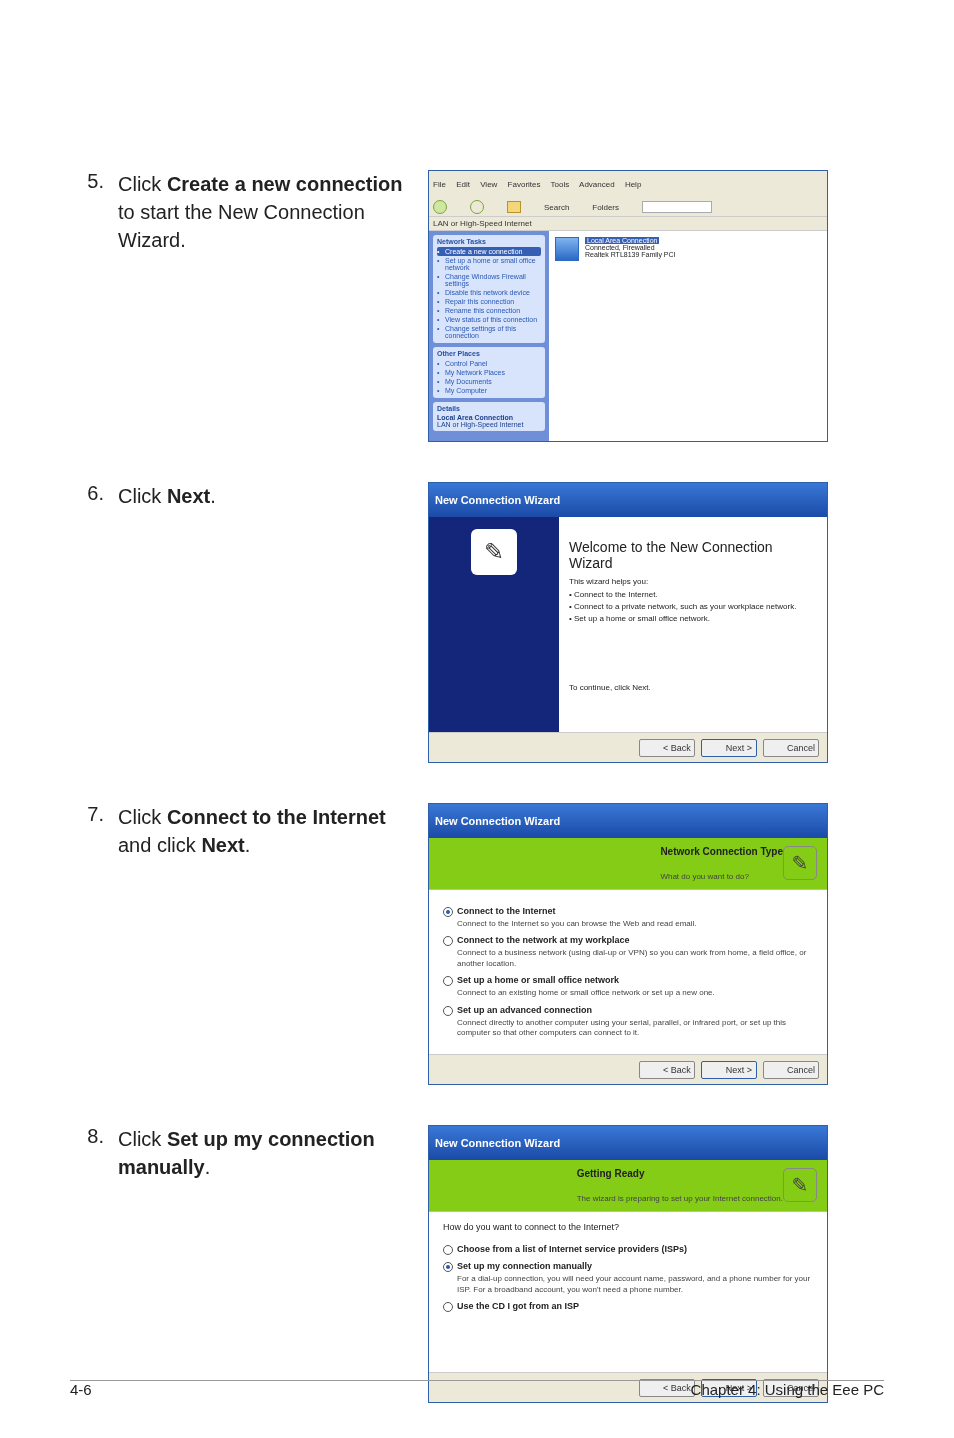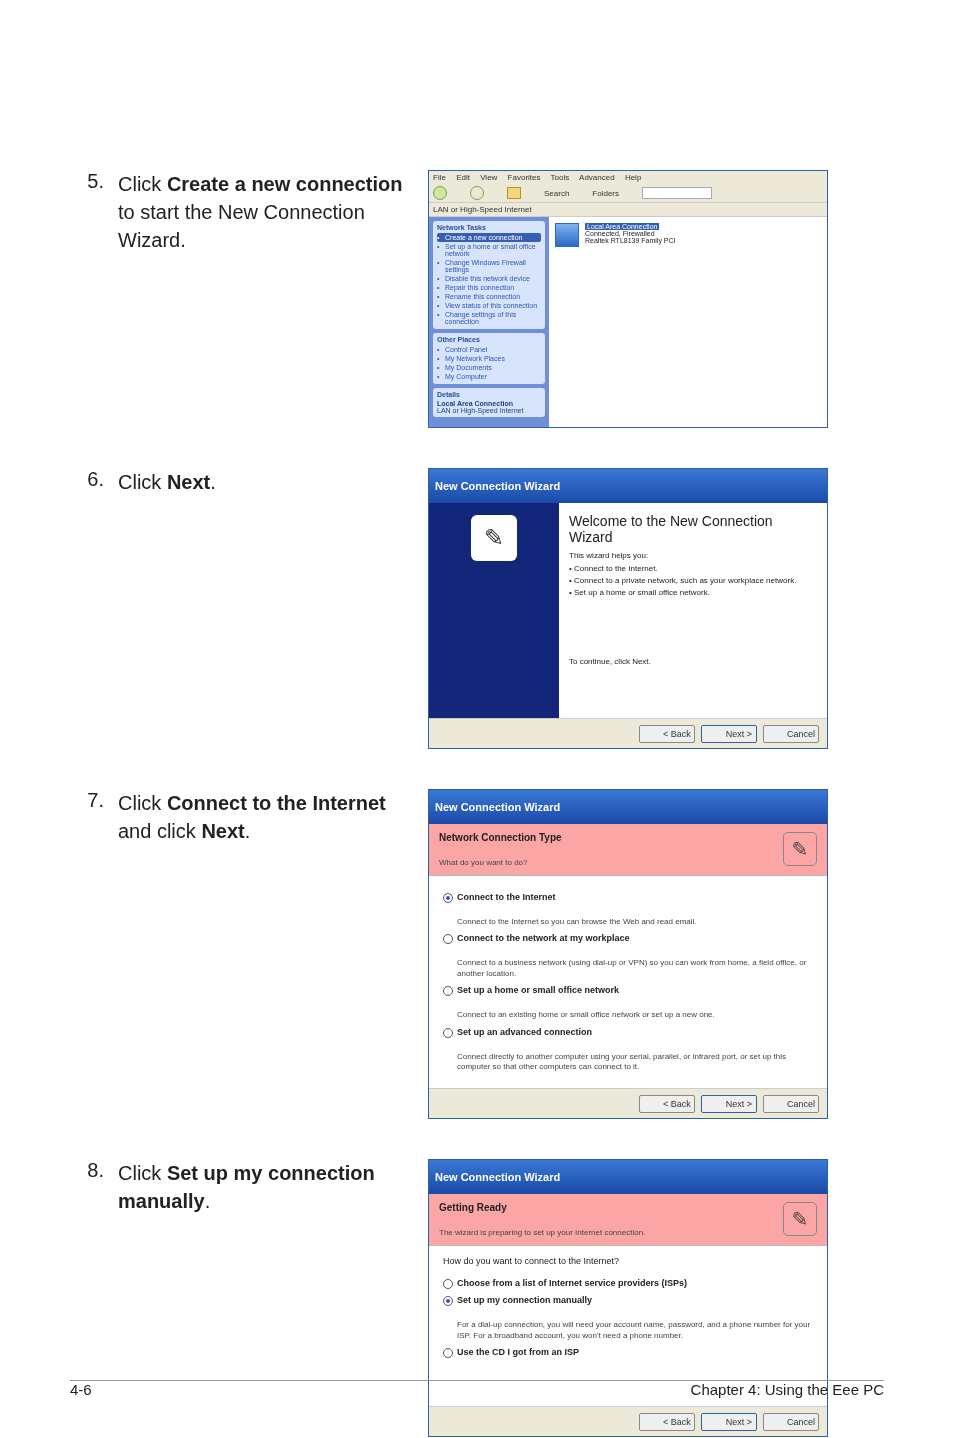--- a/index.html
+++ b/index.html
@@ -7,21 +7,21 @@
   .page { position: relative; width: 954px; height: 1438px; padding: 170px 70px 50px 70px; }
   .step { display: flex; flex-direction: row; margin-bottom: 40px; }
   .step-num { width: 48px; font-size: 20px; text-align: right; padding-right: 14px; }
   .step-text { width: 290px; font-size: 20px; line-height: 1.4; }
   .step-text b { font-weight: 700; }
   .shot { margin-left: 20px; }
   
   .nc-window { width: 400px; border: 1px solid #2e5faa; background: #fff; font-size: 8px; }
   .nc-titlebar { height: 18px; background: linear-gradient(#3a78d6,#1b4aa7); color: #fff; display: flex; align-items: center; padding: 0 4px; justify-content: space-between; }
   .nc-titlebar .wbtns span { display: inline-block; width: 14px; height: 12px; margin-left: 2px; border: 1px solid #fff; background: #e38; font-size: 8px; text-align: center; line-height: 10px; }
-  .nc-menubar { background: #ece9d8; padding: 2px 4px; color: #333; }
+  .nc-menubar { background: #ece9d8; padding: 9px 4px; color: #333; }
   .nc-menubar span { margin-right: 8px; }
   .nc-toolbar { background: #ece9d8; padding: 2px 4px; display: flex; align-items: center; gap: 23px; }
   .nc-toolbar .circ { width: 14px; height: 14px; border-radius: 50%; border: 1px solid #7aa53a; display: inline-block; }
   .nc-toolbar .circ.g { background: #cfe7a3; }
   .nc-toolbar .fld { width: 14px; height: 12px; background: #f5d77b; border:1px solid #b8932b; }
   .nc-toolbar .srch { font-size: 8px; color: #333; }
   .nc-toolbar .fbar { width: 70px; height: 12px; border:1px solid #aaa; background:#fff; }
   .nc-addr { background:#ece9d8; border-top:1px solid #ccc; border-bottom:1px solid #ccc; padding:2px 4px; font-size:8px; color:#333; }
   .nc-body { display:flex; height: 210px; }
   .nc-side { width: 120px; background: #6f8fd8; padding: 4px; color:#fff; display:flex; flex-direction:column; gap:4px; }
@@ -34,38 +34,38 @@
   .conn-item { display:flex; gap:6px; align-items:flex-start; }
   .conn-icon { width:24px; height:24px; background:linear-gradient(#7fb4f0,#2c69c4); border:1px solid #2c69c4; }
   .conn-txt { font-size:7px; }
   .conn-txt .blue { background:#355fb5; color:#fff; padding:0 2px; display:inline-block; }
   
   .wiz { width: 400px; border:1px solid #2e5faa; background:#fff; font-size:9px; }
   .wiz-title { height:34px; background:linear-gradient(#3a78d6,#1b4aa7); color:#fff; font-weight:bold; display:flex; align-items:center; padding:0 6px; font-size:11px; }
   .wiz-body-split { display:flex; height: 215px; }
   .wiz-left { width:130px; background:#14267a; display:flex; align-items:flex-start; justify-content:center; padding-top:12px; }
   .wiz-left .ic { width:46px; height:46px; background:#fff; border-radius:6px; display:flex; align-items:center; justify-content:center; font-size:24px; color:#333; }
-  .wiz-right { flex:1; padding:10px 10px 4px 10px; color:#222; }
+  .wiz-right { flex:1; padding:22px 10px 4px 10px; color:#222; }
   .wiz-right h2 { font-size:14px; font-weight:400; margin-bottom:6px; }
   .wiz-right .line { font-size:8px; margin-bottom:4px; }
   .wiz-right .bul { font-size:8px; margin:3px 0 3px 6px; text-indent:-6px; }
   .wiz-foot { background:#ece9d8; height:30px; display:flex; justify-content:flex-end; align-items:center; padding:0 8px; gap:6px; border-top:1px solid #ccc; }
   .btn { min-width:56px; height:18px; font-size:9px; border:1px solid #888; background:#efefef; border-radius:2px; display:inline-flex; align-items:center; justify-content:center; color:#333;padding-left:20px; }
   .btn.primary { border:1px solid #2e5faa; }
   
-  .wiz-head { background:#fca5a5; padding:8px 10px; border-bottom:1px solid #bbb; display:flex; align-items:flex-start; justify-content:space-between; }
+  .wiz-head { background:#84cc16; padding:8px 10px; border-bottom:1px solid #bbb; display:flex; align-items:flex-start; justify-content:flex-end; }
   .wiz-head .t1 { font-weight:bold; font-size:10px; }
   .wiz-head .t2 { font-size:8px; color:#444; margin-top:15px; }
   .wiz-head .hicon { width:34px; height:34px; border:1px solid #888; border-radius:5px; display:flex; align-items:center; justify-content:center; font-size:20px; color:#444; }
   .wiz-content { padding:10px 14px; min-height:160px; }
   .opt { margin:6px 0; }
   .opt .radio { display:inline-block; width:10px; height:10px; border:1px solid #555; border-radius:50%; margin-right:4px; vertical-align:top; margin-top:1px; }
   .opt .radio.sel::after { content:""; display:block; width:4px; height:4px; background:#2a58b5; border-radius:50%; margin:2px; }
   .opt .olabel { font-weight:bold; font-size:9px; }
-  .opt .odesc { font-size:8px; color:#444; margin:14px 0 0 14px; line-height:1.3; }
+  .opt .odesc { font-size:8px; color:#444; margin:2px 0 0 14px; line-height:1.3; }
   .qline { font-size:9px; margin-bottom:12px; }
 
   
   .page-footer { position:absolute; bottom:40px; left:70px; right:70px; border-top:1px solid #999; padding-top:0; display:flex; justify-content:space-between; font-size:15px; color:#222; }
 </style>
 </head>
 <body>
 
 <div class="page">
 

